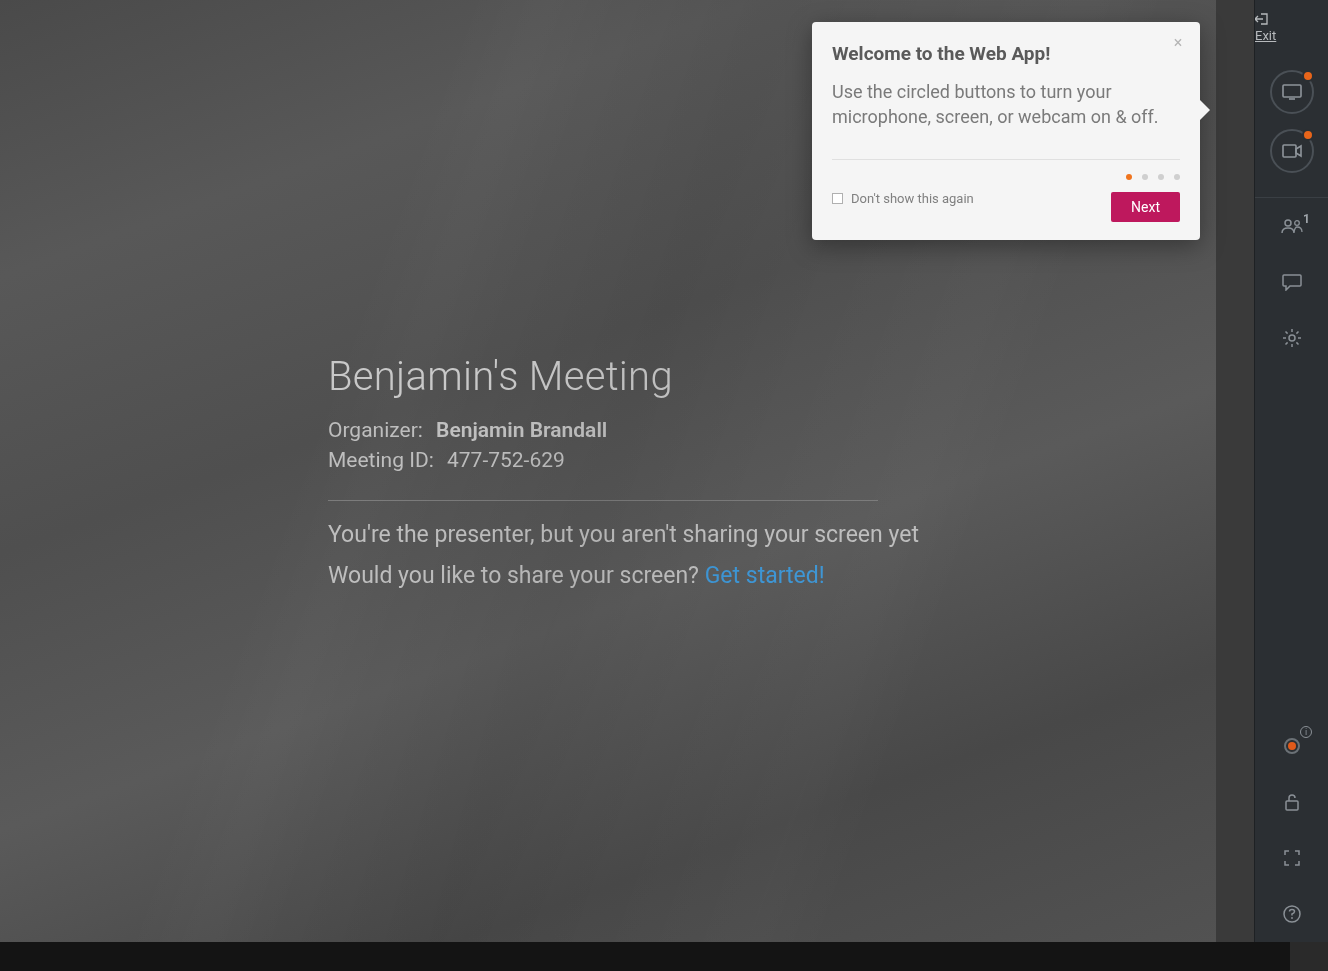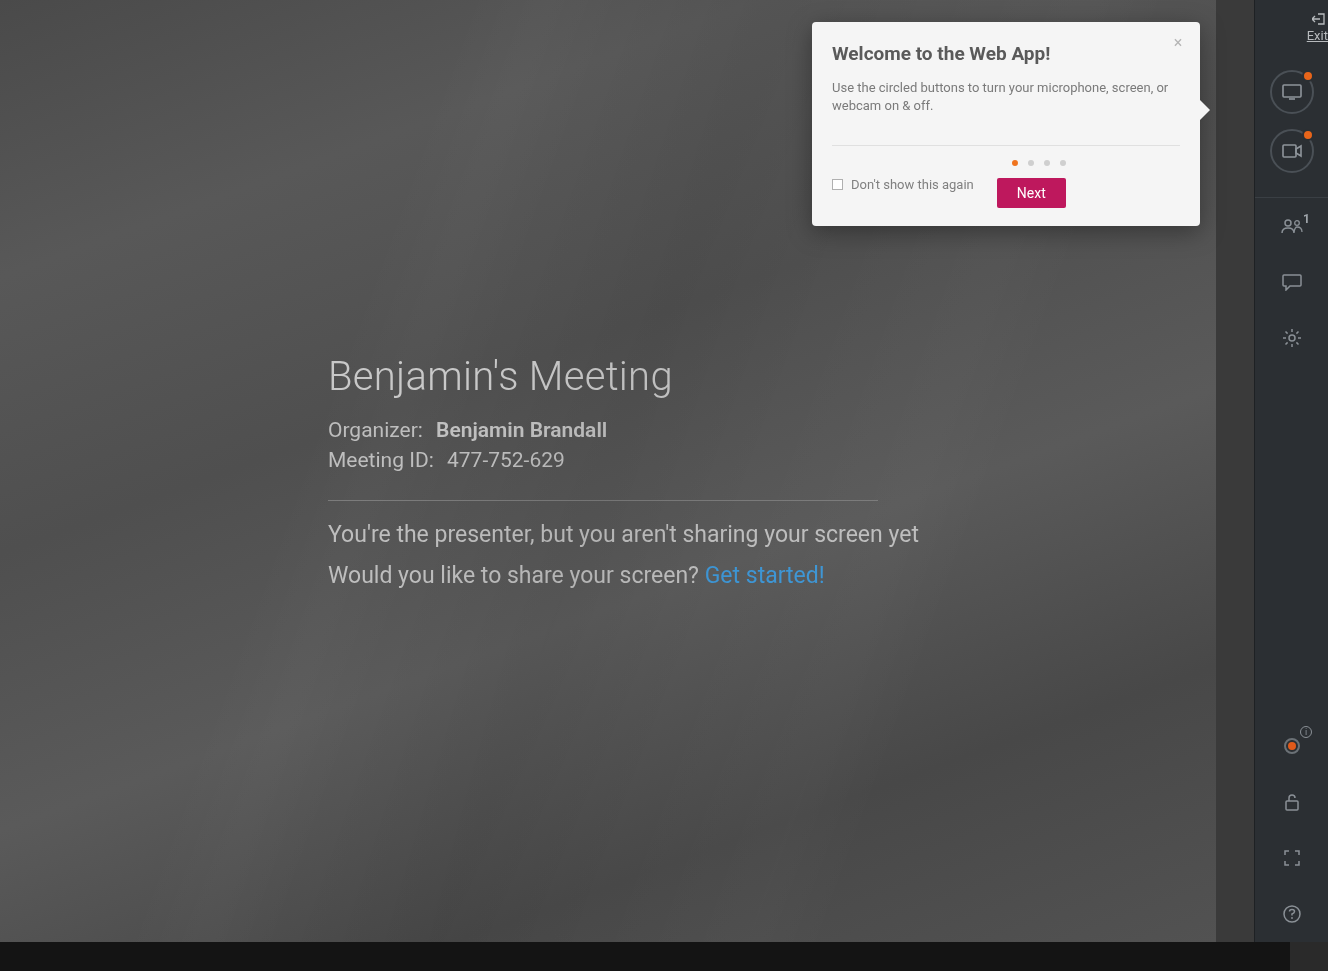--- a/index.html
+++ b/index.html
@@ -90,21 +90,21 @@
       background: #2b2f33;
       display: flex;
       flex-direction: column;
       border-left: 1px solid #1e2124;
     }
     .exit-btn {
       width: 100%;
       height: 55px;
       display: flex;
       flex-direction: column;
-      align-items: flex-end;
+      align-items: flex-start;
       justify-content: center;
       cursor: pointer;
       color: #b7babd;
       font-size: 13px;
       gap: 2px;
       text-decoration: underline;
     }
     .sidebar-circle {
       width: 44px;
       height: 44px;
@@ -243,34 +243,34 @@
       line-height: 14px;
       text-align: center;
     }
     .popover-title {
       font-size: 19px;
       color: #5a5a5a;
       margin-bottom: 14px;
       font-weight: 700;
     }
     .popover-body {
-      font-size: 13px;
+      font-size: 18px;
       color: #7a7a7a;
       line-height: 1.4;
       margin-bottom: 30px;
     }
     .popover-sep {
       height: 1px;
       background: #e0e0e0;
       margin-bottom: 14px;
     }
     .popover-footer {
       display: flex;
       align-items: center;
-      gap: 23px;
+      justify-content: space-between;
     }
     .popover-right-col {
       display: flex;
       flex-direction: column;
       align-items: flex-end;
       gap: 12px;
     }
     .pager-dots {
       display: flex;
       gap: 10px;

